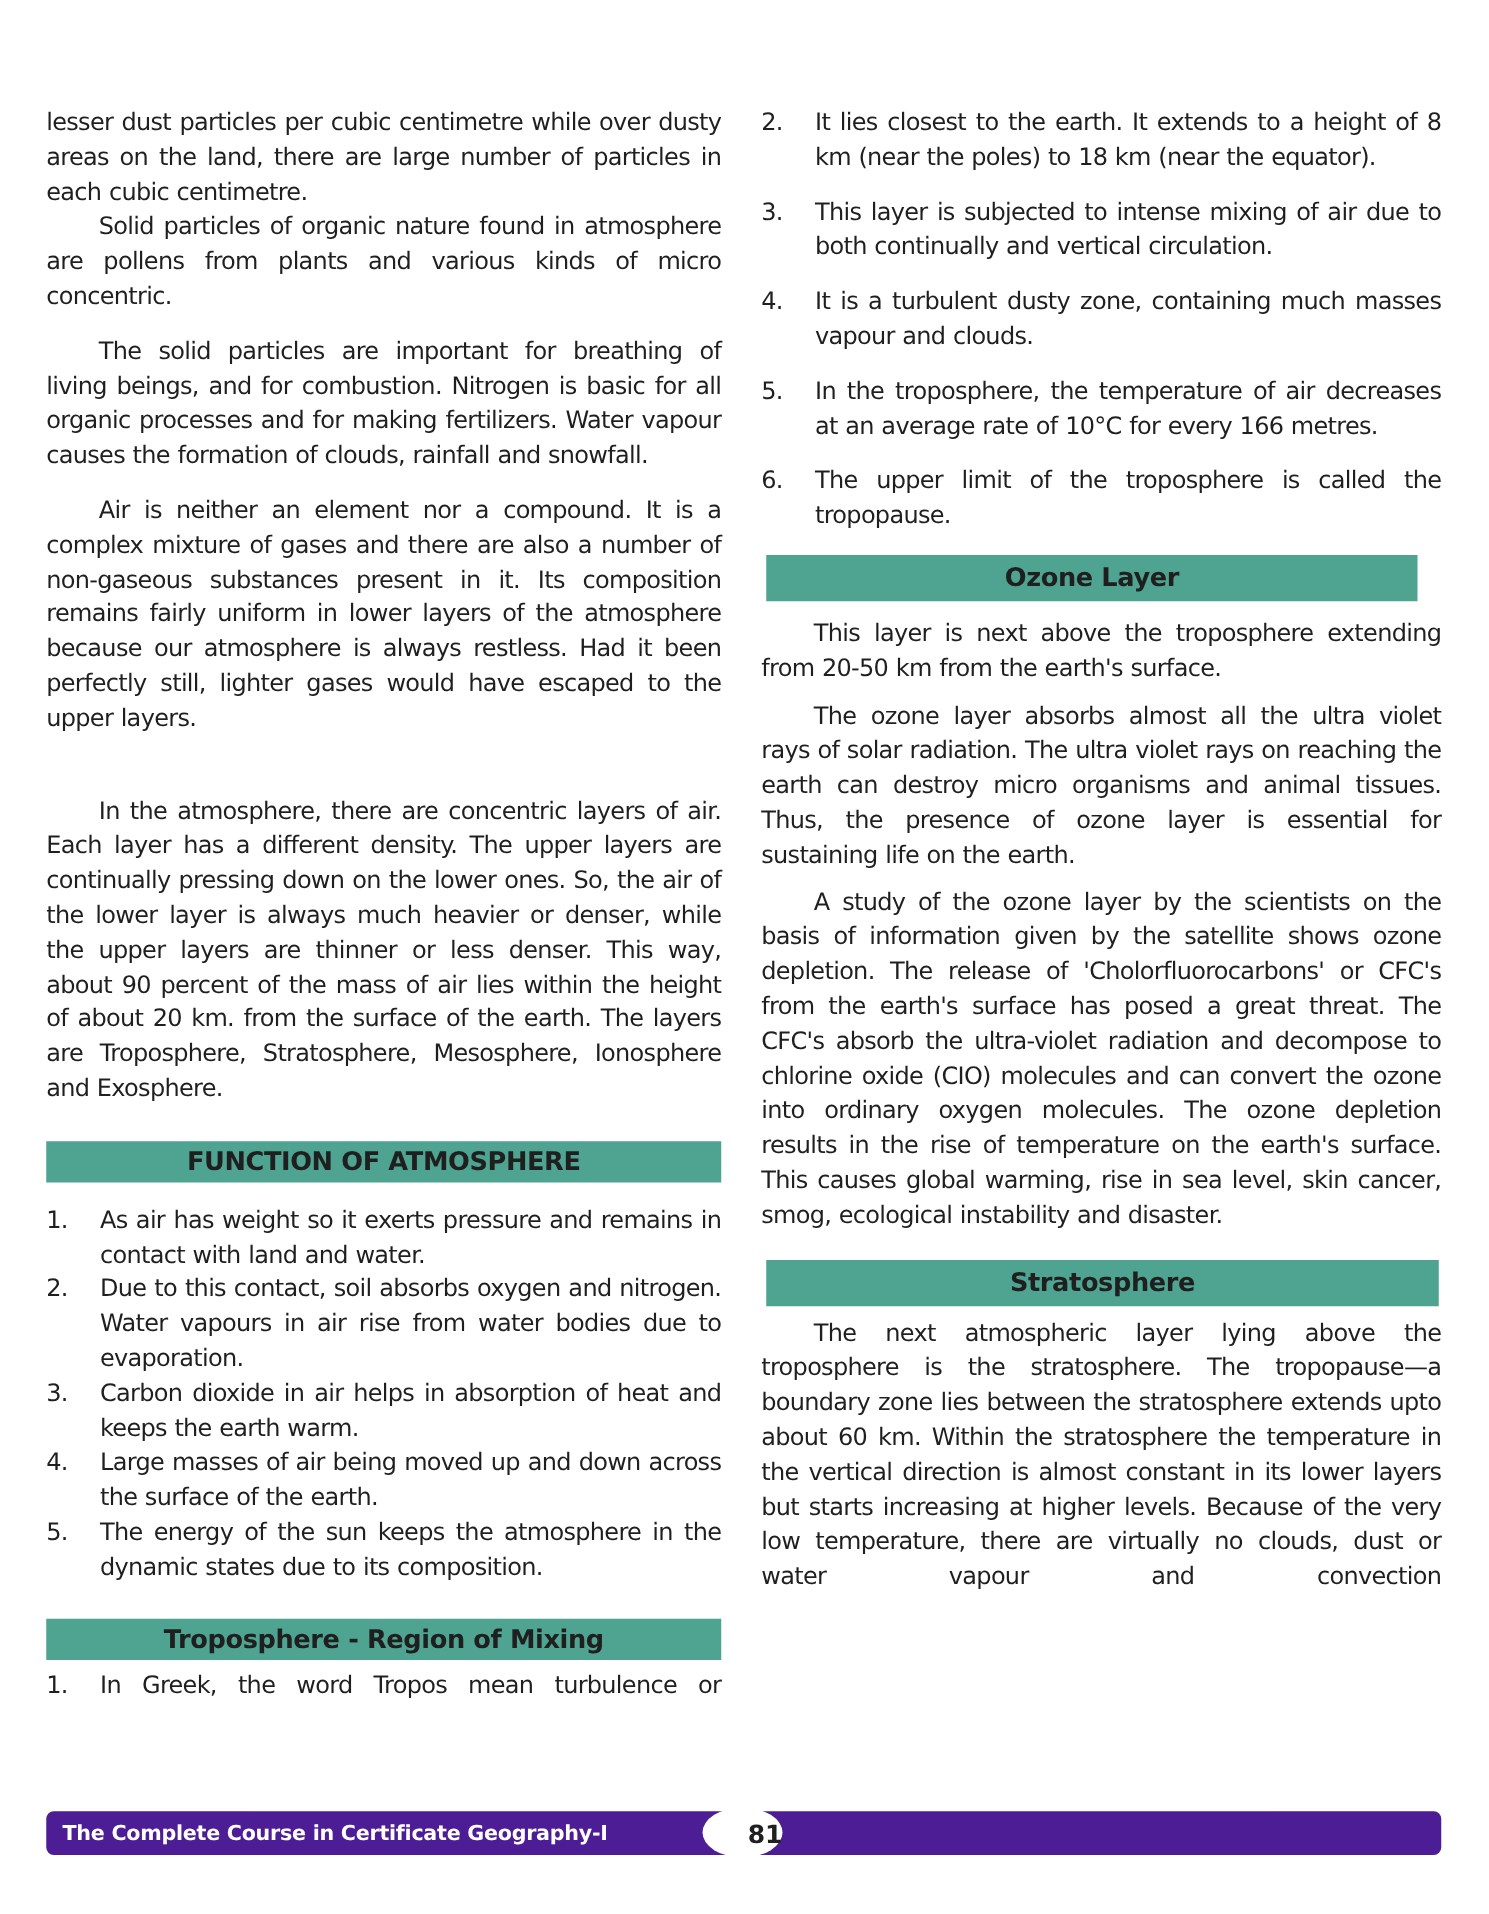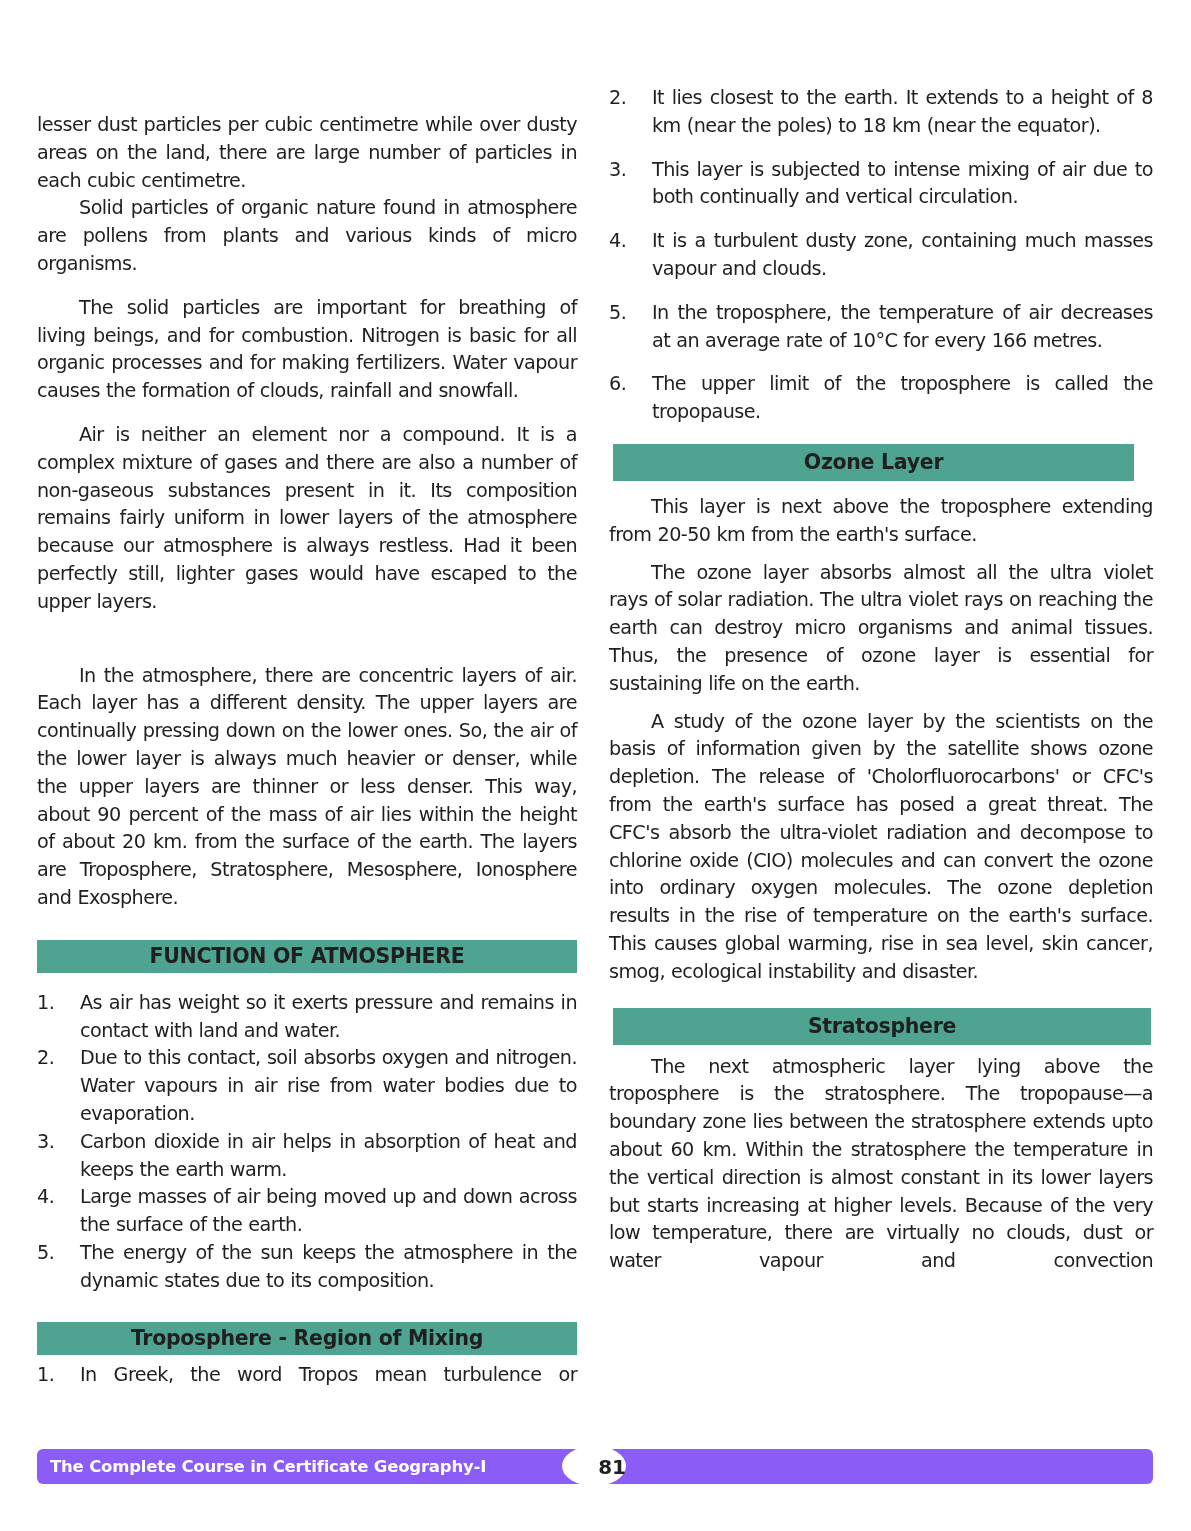--- a/index.html
+++ b/index.html
@@ -1,59 +1,59 @@
 <!DOCTYPE html>
 <html><head>
 <meta charset="utf-8">
 <style>
   html, body { margin: 0; padding: 0; background: #ffffff; }
   body {
     width: 1191px; height: 1531px; position: relative; overflow: hidden;
     font-family: "DejaVu Sans", sans-serif; color: #1f1f1f;
   }
   .col { position: absolute; top: 84px; width: 540px; }
-  .col.left { left: 37px; margin-top: 27px; }
+  .col.left { left: 37px; }
   .col.right { left: 609px; width: 544px; }
   p {
     margin: 0; font-size: 19.2px; line-height: 27.8px; text-align: justify;
     letter-spacing: -0.55px; word-spacing: 0.5px;
   }
   p.indent { text-indent: 42px; }
   .gap-s { height: 10px; }
   .gap-m { height: 16px; }
   .heading {
     background: #4ea391; color: #1f1f1f; font-weight: bold;
     font-size: 20.5px; text-align: center; height: 33px; line-height: 33px;
     letter-spacing: -0.3px;
   }
   ol.list { list-style: none; margin: 0; padding: 0; }
   ol.list li { display: flex; font-size: 19.2px; line-height: 27.8px; letter-spacing: -0.55px; word-spacing: 0.5px; }
   ol.list li .num { width: 43px; flex: 0 0 43px; }
   ol.list li .txt { flex: 1; text-align: justify; }
   ol.list.spaced li { margin-bottom: 16px; }
   .footer {
     position: absolute; left: 37px; top: 1449px; width: 1116px; height: 35px;
-    background: #8b5cf6; border-radius: 6px;
+    background: #4c1d95; border-radius: 6px;
   }
   .footer-title {
     position: absolute; left: 13px; top: 0; height: 35px; line-height: 35px;
     color: #ffffff; font-weight: bold; font-size: 16.5px; letter-spacing: -0.2px;
   }
   .page-num {
     position: absolute; left: 525px; top: -3px; width: 64px; height: 40px;
     background: #ffffff; border-radius: 50% / 50%;
     text-align: right; line-height: 42px; font-weight: bold; font-size: 20px; color: #1f1f1f;
   }
 </style>
 </head>
 <body>
 
 <div class="col left">
   <p>lesser dust particles per cubic centimetre while over dusty areas on the land, there are large number of particles in each cubic centimetre.</p>
-  <p class="indent">Solid particles of organic nature found in atmosphere are pollens from plants and various kinds of micro organisms.</p>
+  <p class="indent">Solid particles of organic nature found in atmosphere are pollens from plants and various kinds of micro concentric.</p>
   <div class="gap-m"></div>
   <p class="indent">The solid particles are important for breathing of living beings, and for combustion. Nitrogen is basic for all organic processes and for making fertilizers. Water vapour causes the formation of clouds, rainfall and snowfall.</p>
   <div class="gap-m"></div>
   <p class="indent">Air is neither an element nor a compound. It is a complex mixture of gases and there are also a number of non-gaseous substances present in it. Its composition remains fairly uniform in lower layers of the atmosphere because our atmosphere is always restless. Had it been perfectly still, lighter gases would have escaped to the upper layers.</p>
   <div style="height:30px"></div>
   <div style="height:16px"></div>
   <p class="indent">In the atmosphere, there are concentric layers of air. Each layer has a different density. The upper layers are continually pressing down on the lower ones. So, the air of the lower layer is always much heavier or denser, while the upper layers are thinner or less denser. This way, about 90 percent of the mass of air lies within the height of about 20 km. from the surface of the earth. The layers are Troposphere, Stratosphere, Mesosphere, Ionosphere and Exosphere.</p>
   <div style="height:28px"></div>
   <div class="heading">FUNCTION  OF ATMOSPHERE</div>
   <div style="height:16px"></div>

